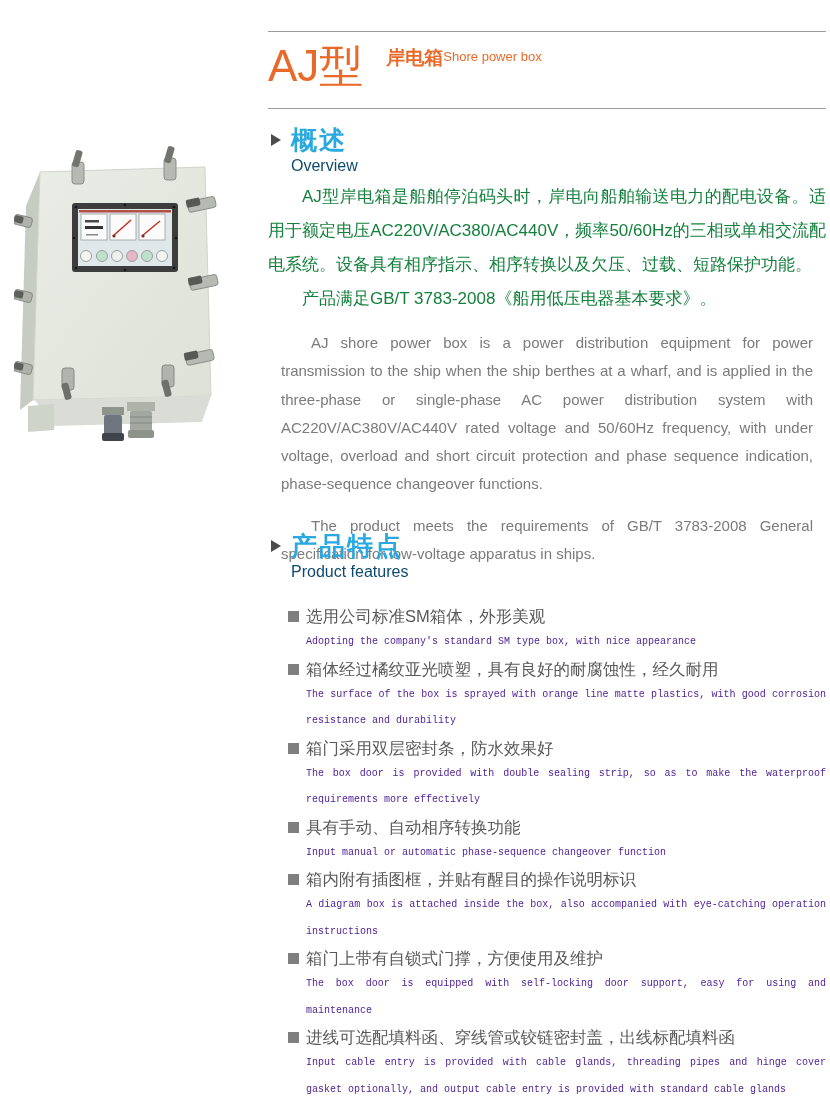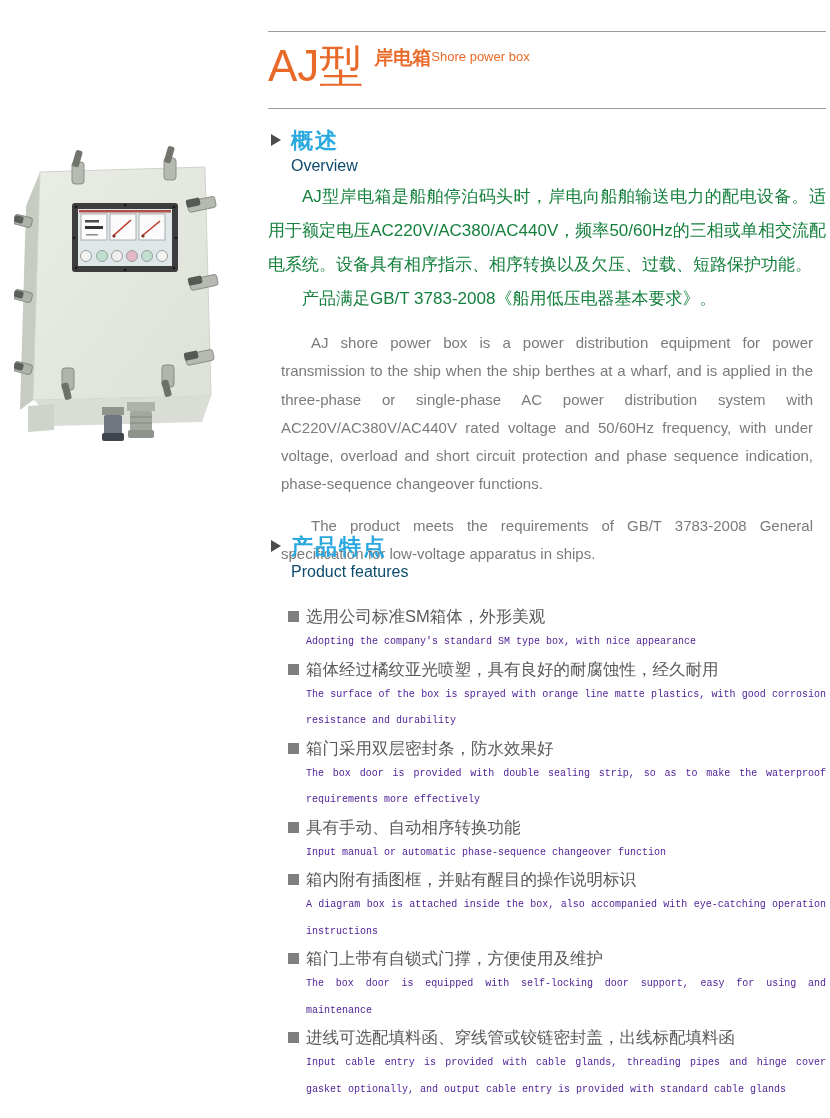--- a/index.html
+++ b/index.html
@@ -8,32 +8,32 @@
     width:830px; height:1118px;
     background:#ffffff;
     font-family:"Liberation Sans","DejaVu Sans",sans-serif;
     overflow:hidden;
   }
   .rule { position:absolute; left:268px; width:558px; height:1px; background:#9b9b9b; }
   .rule-top { top:31px; }
   .rule-mid { top:108px; }
 
   
-  .title-block { position:absolute; left:268px; top:40px; display:flex; color:#e96a28; }
+  .title-block { position:absolute; left:268px; top:40px; display:flex; color:#e96a28;gap:12px; }
   .title-model { font-size:44px; line-height:52px; font-weight:400; }
   .title-sub { display:flex; flex-direction:row; margin-left:11px; padding-top:7px; }
   .title-cn { font-size:19px; font-weight:bold; line-height:22px; }
   .title-en { font-size:13px; line-height:20px; }
 
   
   .sec-head { display:flex; align-items:flex-start; }
   .sec-arrow { width:0; height:0; border-left:10px solid #4c4c4c;
     border-top:6px solid transparent; border-bottom:6px solid transparent;
     margin:9px 10px 0 3px; }
-  .sec-title-cn { font-size:22px; font-weight:bold; color:#29a9e0; line-height:31px; letter-spacing:2px; }
+  .sec-title-cn { font-size:26px; font-weight:bold; color:#29a9e0; line-height:31px; letter-spacing:2px; }
   .sec-title-en { font-size:16px; color:#0c4a6e; line-height:20px; }
 
   
   .overview { position:absolute; left:268px; top:125px; width:558px; }
   .cn-para { margin:0; font-size:17px; line-height:34px; color:#15803d;
     text-align:justify; text-indent:2em; }
   .cn-first { margin-top:4px; }
   .en-para { margin:13px; font-size:15px; line-height:28.3px; color:#7b7a7c;
     text-align:justify; text-indent:2em; }
 

